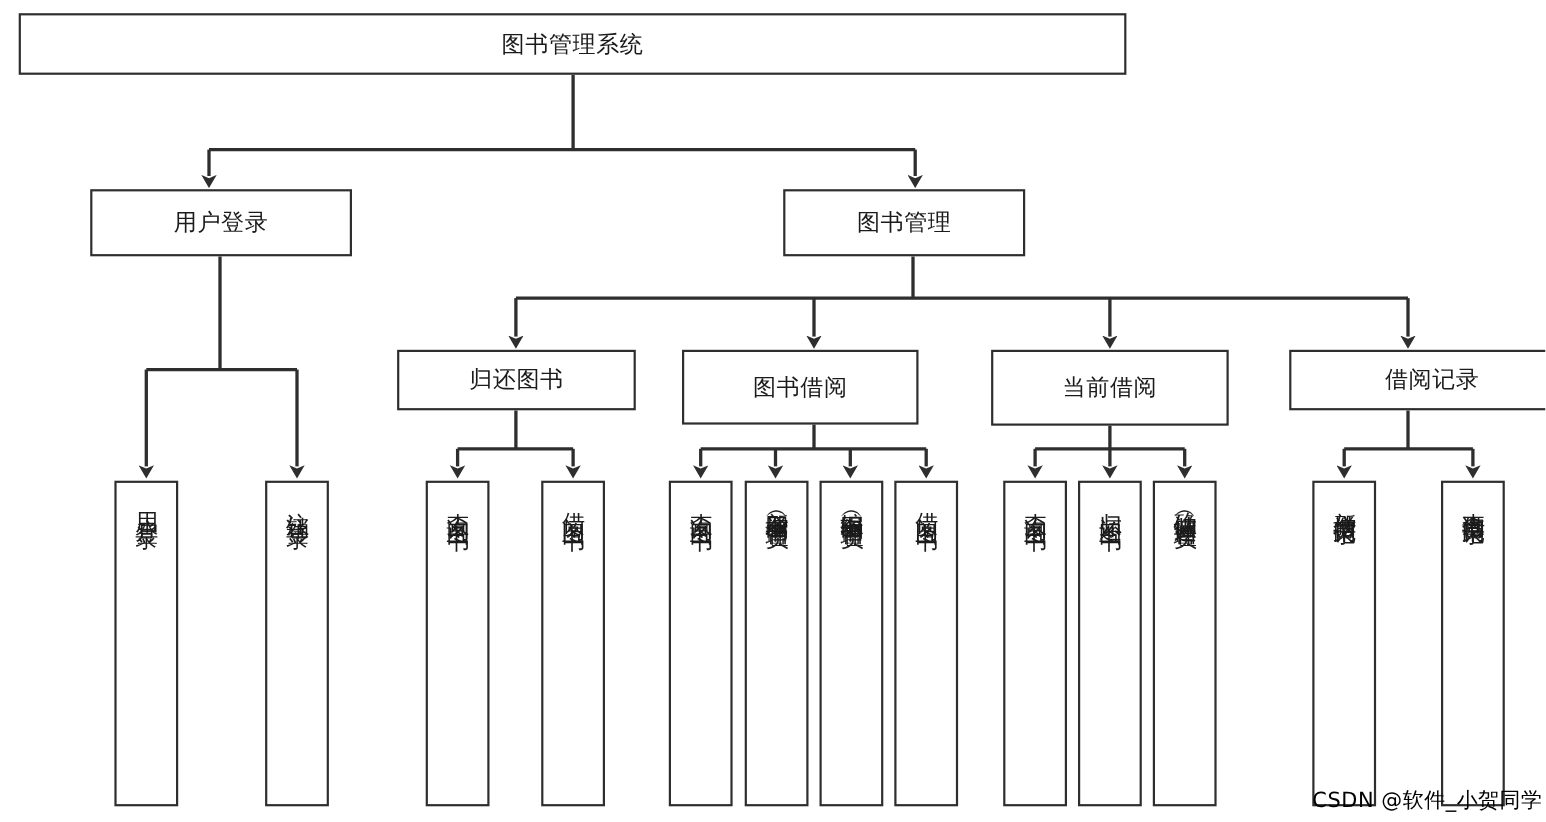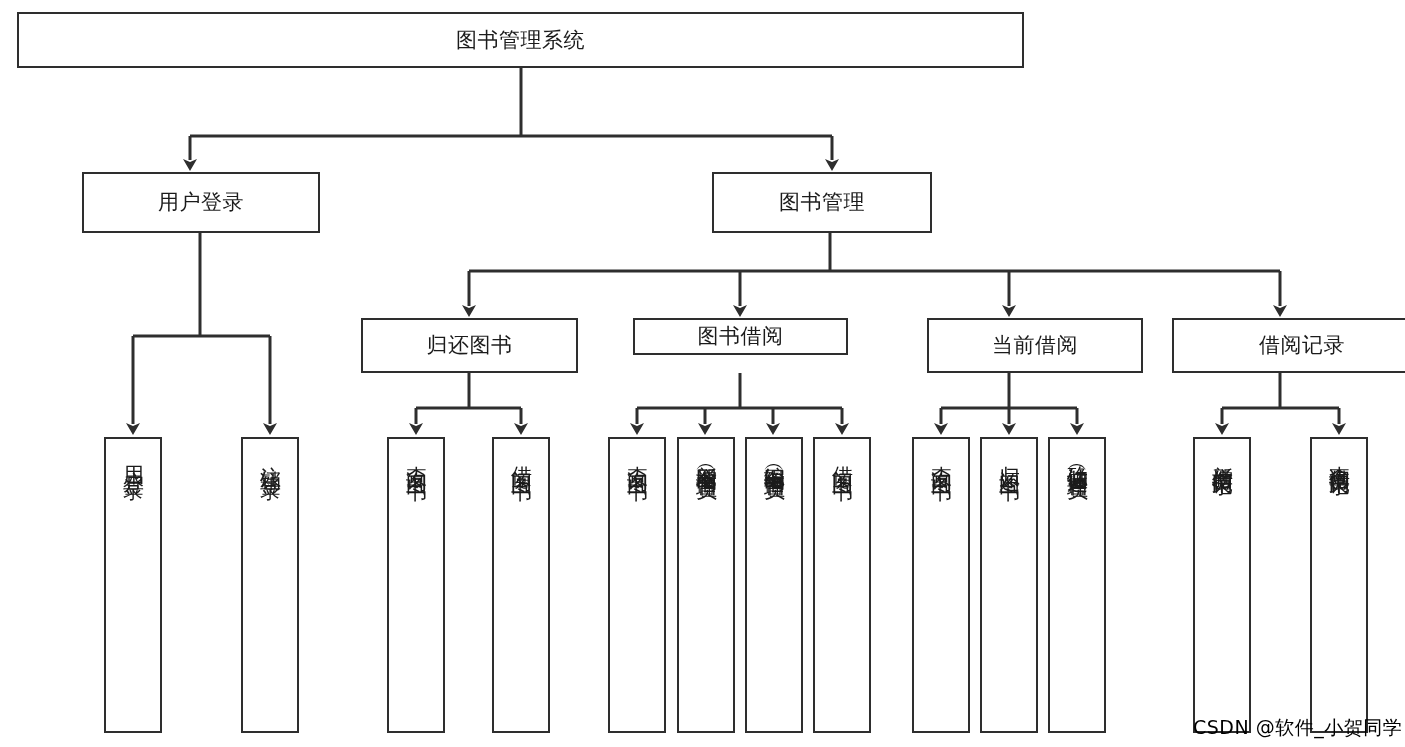--- a/index.html
+++ b/index.html
@@ -137,24 +137,24 @@
   <div class="node h" style="left:82px; top:172px; width:238px; height:61px;">
     <span class="lbl">用户登录</span>
   </div>
   <div class="node h" style="left:712px; top:172px; width:220px; height:61px;">
     <span class="lbl">图书管理</span>
   </div>
 
   <div class="node h" style="left:361px; top:318px; width:217px; height:55px;">
     <span class="lbl">归还图书</span>
   </div>
-  <div class="node h" style="left:633px; top:318px; width:215px; height:37px;">
+  <div class="node h" style="left:620px; top:318px; width:215px; height:68px;">
     <span class="lbl">图书借阅</span>
   </div>
-  <div class="node h" style="left:927px; top:318px; width:216px; height:55px;">
+  <div class="node h" style="left:901px; top:318px; width:216px; height:69px;">
     <span class="lbl">当前借阅</span>
   </div>
   <div class="node h" style="left:1172px; top:318px; width:260px; height:55px;">
     <span class="lbl">借阅记录</span>
   </div>
 
   <div class="node v" style="left:104px; top:437px; width:58px; height:296px;">
     <span class="lbl">用户登录</span>
   </div>
   <div class="node v" style="left:241px; top:437px; width:58px; height:296px;">

